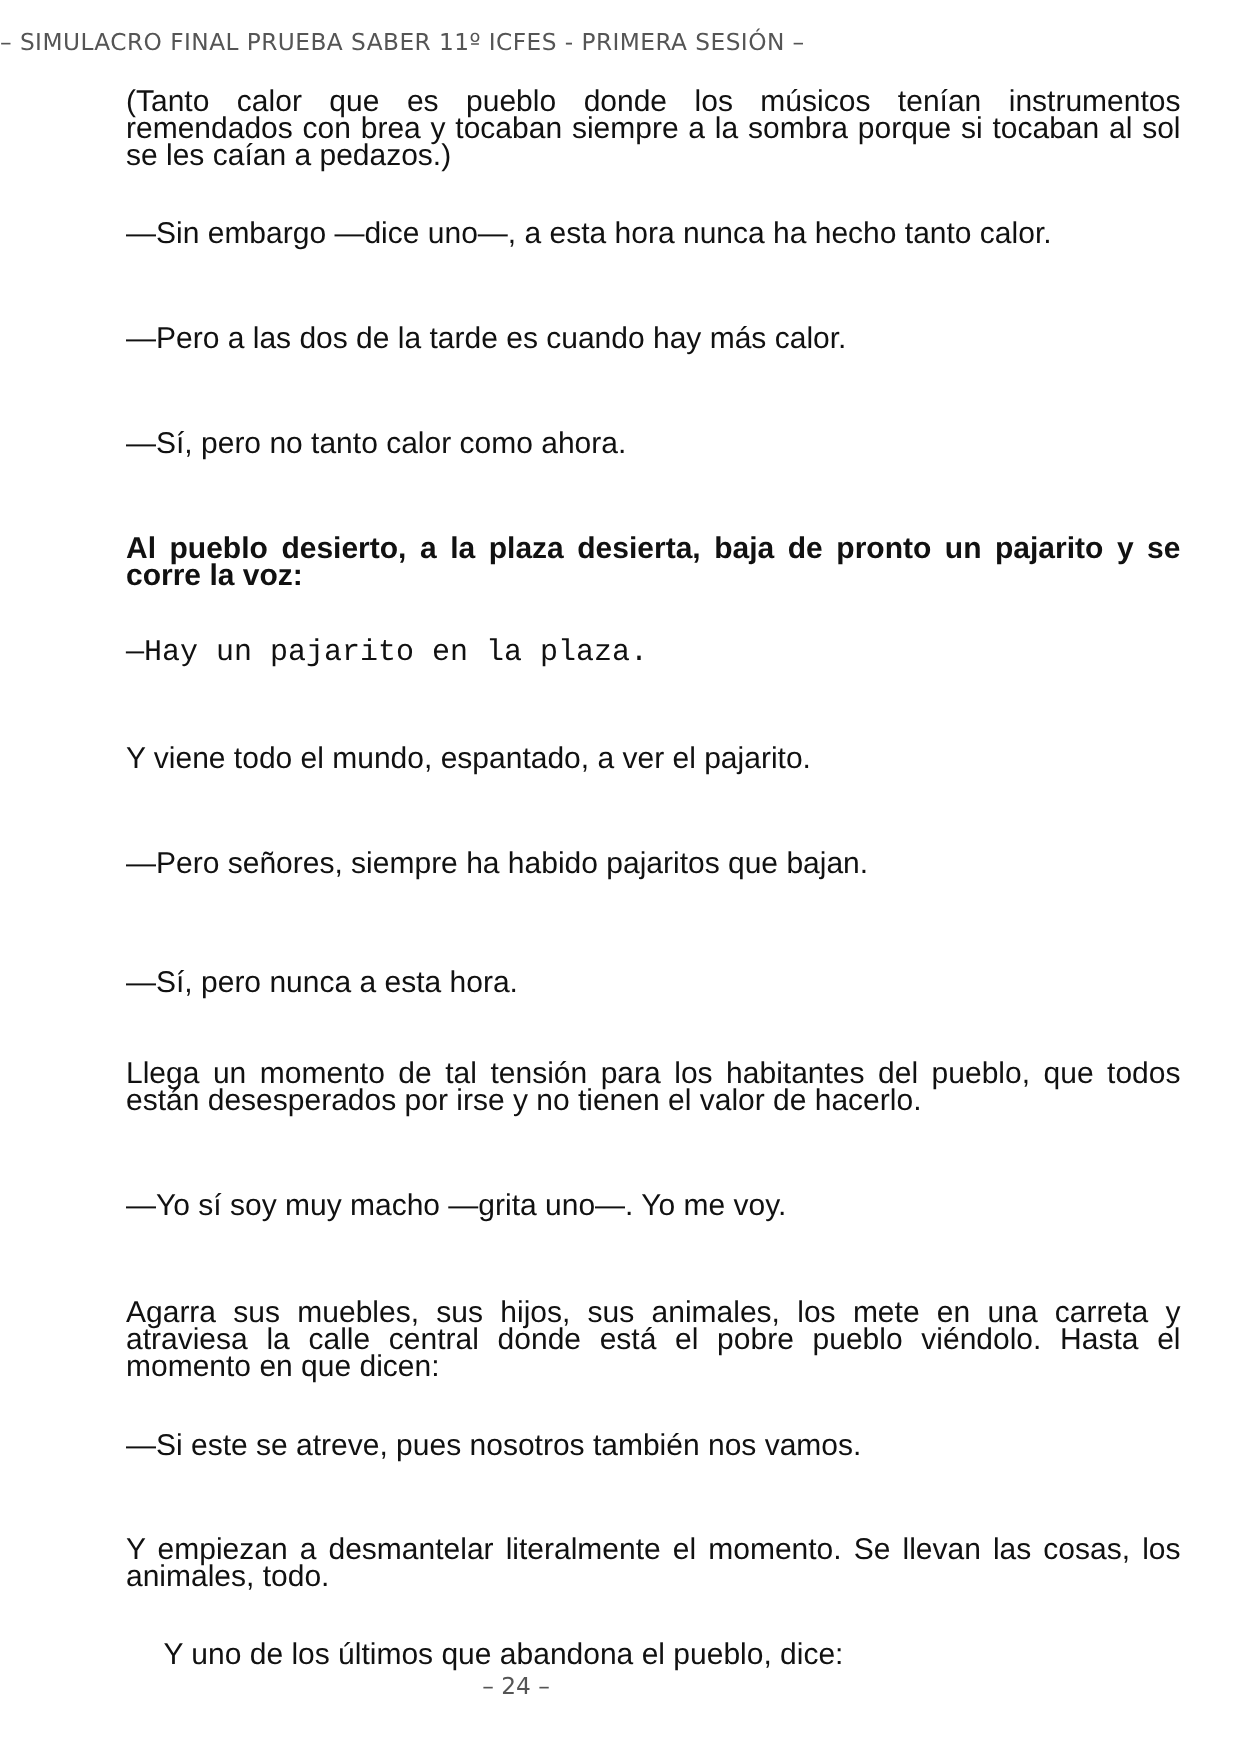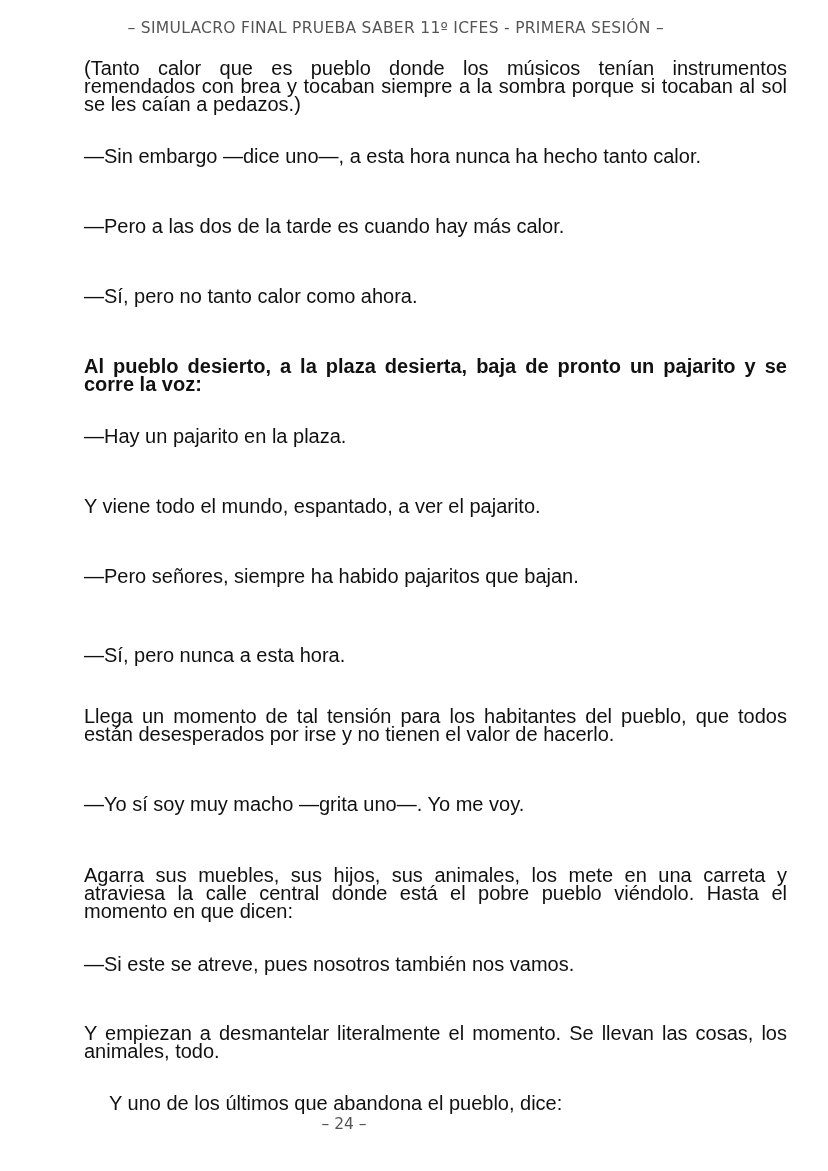--- a/index.html
+++ b/index.html
@@ -1,18 +1,18 @@
 <!DOCTYPE html>
 <html><head>
 <meta charset="utf-8">
 <style>
   html, body { margin: 0; padding: 0; background: #ffffff; }
   body { width: 828px; height: 1171px; position: relative; overflow: hidden; }
   .header {
-    position: absolute; top: 19px; left: 0; width: 664px; text-align: right;
+    position: absolute; top: 19px; left: 0; width: 664px; text-align: left;
     font-family: "DejaVu Sans", sans-serif; font-size: 15.5px; color: #555555; letter-spacing: 0.3px;
   }
   .para {
     position: absolute; left: 84px; width: 703px;
     font-family: "Liberation Sans", sans-serif; font-size: 20px; line-height: 18px;
     color: #111111; text-align: justify; margin: 0;
   }
   .footer {
     position: absolute; top: 1115px; left: 0; width: 688px; text-align: center;
     font-family: "DejaVu Sans", sans-serif; font-size: 15.5px; color: #555555;
@@ -21,21 +21,21 @@
 </head>
 <body>
 
 <div class="header">– SIMULACRO FINAL PRUEBA SABER 11º ICFES - PRIMERA SESIÓN –</div>
 
 <p class="para" style="top:59px;">(Tanto calor que es pueblo donde los músicos tenían instrumentos remendados con brea y tocaban siempre a la sombra porque si tocaban al sol se les caían a pedazos.)</p>
 <p class="para" style="top:147px;">—Sin embargo —dice uno—, a esta hora nunca ha hecho tanto calor.</p>
 <p class="para" style="top:217px;">—Pero a las dos de la tarde es cuando hay más calor.</p>
 <p class="para" style="top:287px;">—Sí, pero no tanto calor como ahora.</p>
 <p class="para" style="top:357px;font-weight:bold;">Al pueblo desierto, a la plaza desierta, baja de pronto un pajarito y se corre la voz:</p>
-<p class="para" style="top:427px;">—Hay un pajarito en la plaza.</p>
+<p class="para" style="top:427px;font-family:Liberation Mono, monospace;">—Hay un pajarito en la plaza.</p>
 <p class="para" style="top:497px;">Y viene todo el mundo, espantado, a ver el pajarito.</p>
 <p class="para" style="top:567px;">—Pero señores, siempre ha habido pajaritos que bajan.</p>
 <p class="para" style="top:646px;">—Sí, pero nunca a esta hora.</p>
 <p class="para" style="top:707px;">Llega un momento de tal tensión para los habitantes del pueblo, que todos están desesperados por irse y no tienen el valor de hacerlo.</p>
 <p class="para" style="top:795px;">—Yo sí soy muy macho —grita uno—. Yo me voy.</p>
 <p class="para" style="top:866px;">Agarra sus muebles, sus hijos, sus animales, los mete en una carreta y atraviesa la calle central donde está el pobre pueblo viéndolo. Hasta el momento en que dicen:</p>
 <p class="para" style="top:955px;">—Si este se atreve, pues nosotros también nos vamos.</p>
 <p class="para" style="top:1024px;">Y empiezan a desmantelar literalmente el momento. Se llevan las cosas, los animales, todo.</p>
 <p class="para" style="top:1094px;margin-left:25px;">Y uno de los últimos que abandona el pueblo, dice:</p>
 

